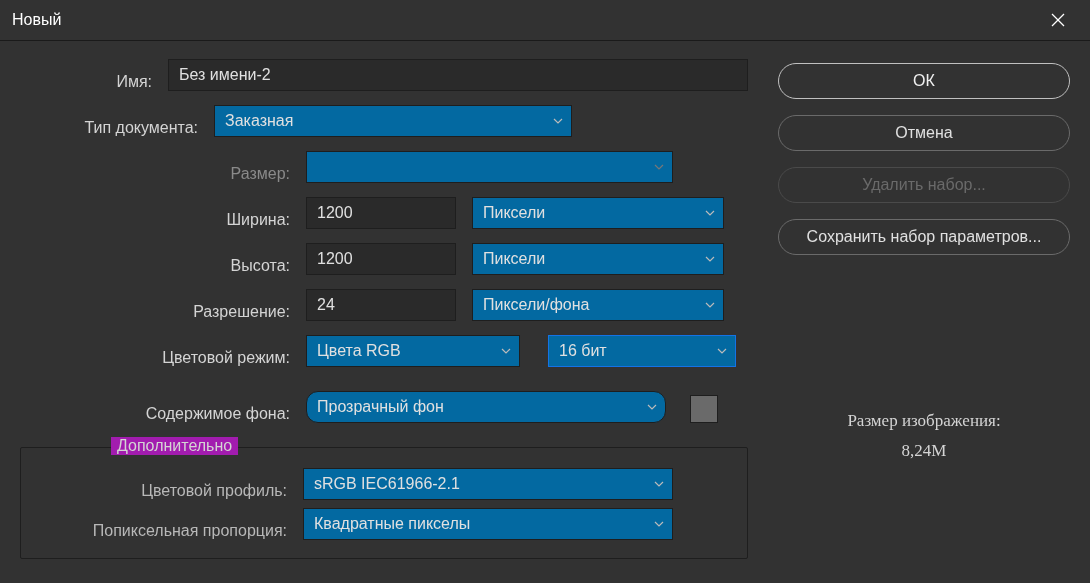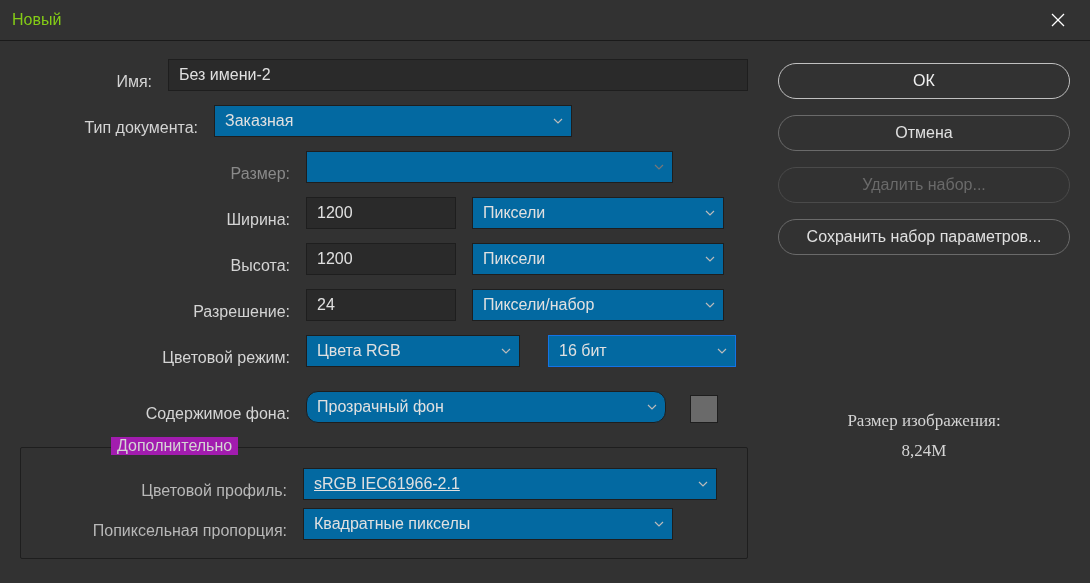--- a/index.html
+++ b/index.html
@@ -13,21 +13,21 @@
       overflow: hidden;
       position: relative;
     }
     .titlebar {
       height: 40px;
       display: flex;
       align-items: center;
       padding: 0 12px;
       justify-content: space-between;
     }
-    .titlebar .title { color: #84cc16; font-size: 16px; }
+    .titlebar .title { color: #ffffff; font-size: 16px; }
     .titlebar .close {
       width: 40px; height: 40px;
       display: flex; align-items: center; justify-content: center;
       cursor: pointer; color: #fff; font-size: 18px;
     }
     .titlebar .close svg { stroke: #fff; }
     .hr { height: 1px; background: #1a1a1a; width: 100%; }
     .content {
       display: flex;
       padding: 18px 20px 20px 20px;
@@ -84,21 +84,21 @@
       transform: translateY(-50%);
       pointer-events: none;
     }
     .select .chev svg { display: block; }
     .select.doc-type { width: 358px; }
     .select.size { width: 367px; }
     .select.unit { width: 252px; }
     .select.color-mode { width: 214px; }
     .select.bit { width: 188px; margin-left: 12px; }
     .select.bg { width: 360px; border-radius: 12px; }
-    .select.profile { width: 414px; text-decoration: underline; }
+    .select.profile { width: 370px; }
     .select.pixel-aspect { width: 370px; }
     .swatch {
       width: 28px; height: 28px;
       background: #6a6a6a;
       border: 1px solid #1e1e1e;
       margin-left: 8px;
       cursor: pointer;
     }
     .fieldset {
       border: 1px solid #1e1e1e;
@@ -218,21 +218,21 @@
               <polyline points="1,1 5,5 9,1" fill="none" stroke="#bbb" stroke-width="1.2"></polyline>
             </svg>
           </span>
       </div>
     </div>
 
     <div class="row">
       <div class="label">Разрешение:</div>
       <input class="input-text num" value="24" style="">
       <div class="select unit">
-        <span>Пиксели/набор</span>
+        <span>Пиксели/фона</span>
         <span class="chev">
             <svg width="10" height="6">
               <polyline points="1,1 5,5 9,1" fill="none" stroke="#bbb" stroke-width="1.2"></polyline>
             </svg>
           </span>
       </div>
     </div>
 
     <div class="row">
       <div class="label">Цветовой режим:</div>

